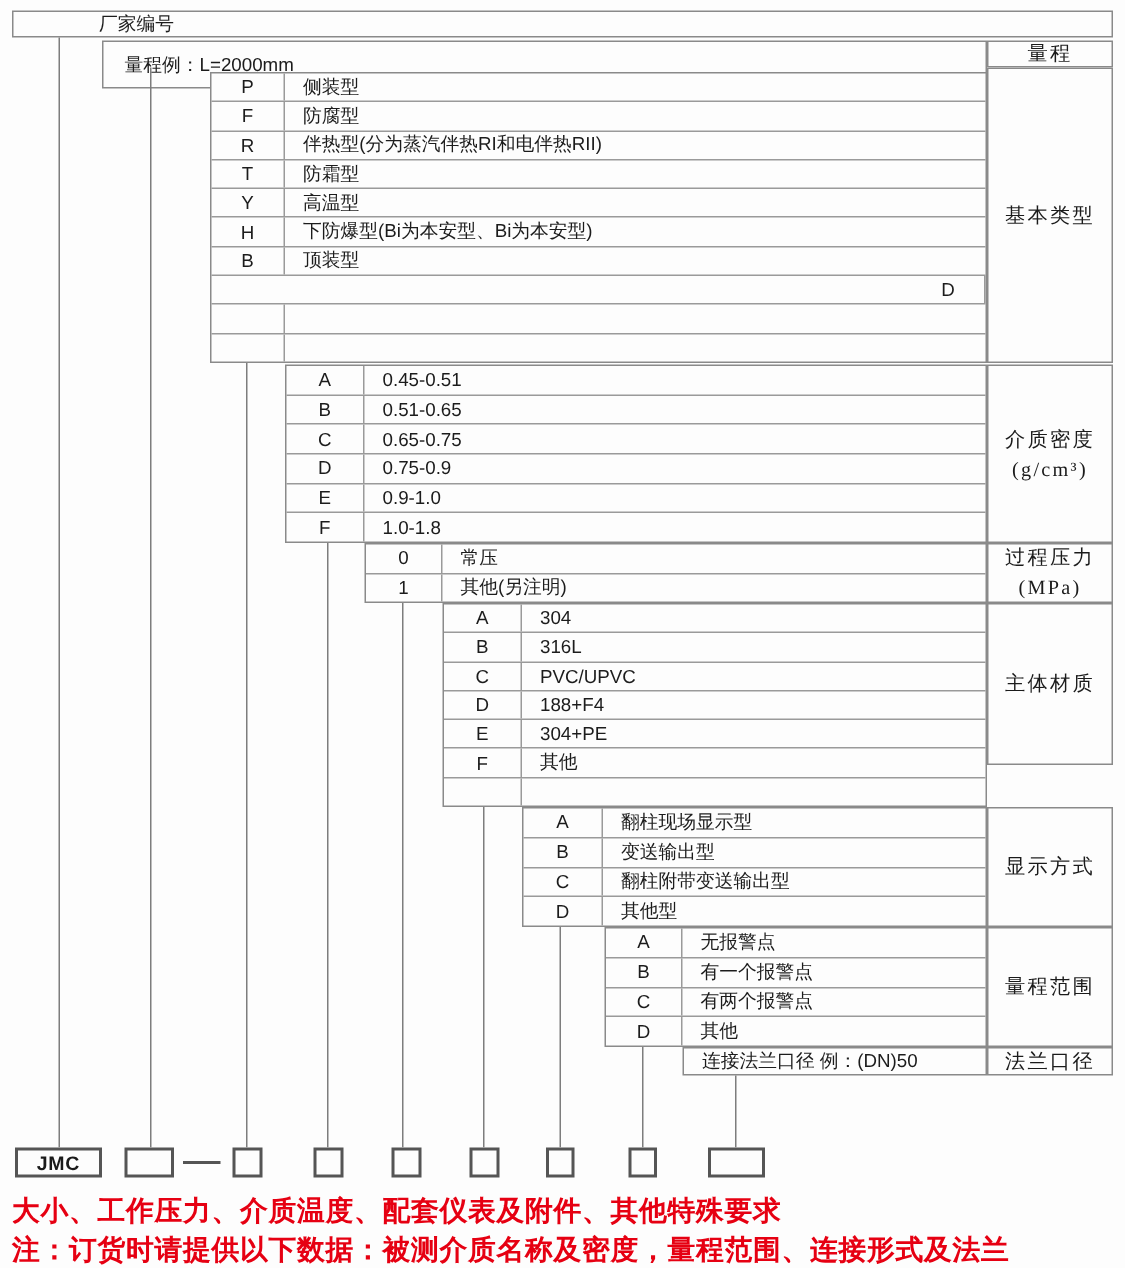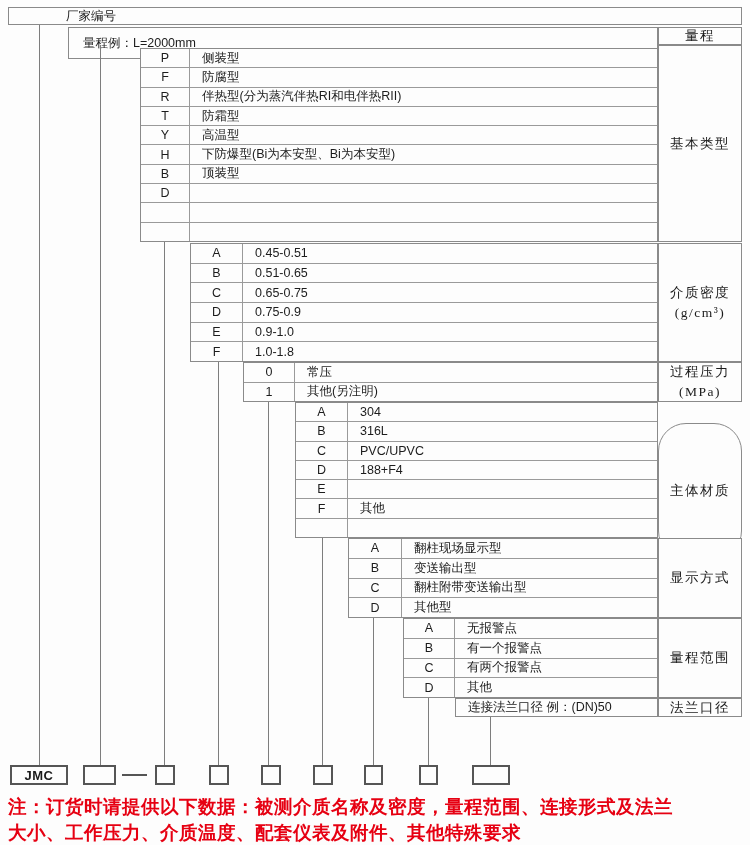--- a/index.html
+++ b/index.html
@@ -2,21 +2,21 @@
 <html><head>
 <meta charset="utf-8">
 <style>
   * { margin:0; padding:0; box-sizing:border-box; }
   html,body { width:750px; height:845px; background:#fcfcfc; overflow:hidden;
               font-family:"Liberation Sans", sans-serif; }
   #diagram { position:relative; width:750px; height:845px; background:#fdfdfd; }
 
   .section { position:absolute; display:flex; flex-direction:column;
              border:1px solid #8a8a8a; background:#fdfdfd; }
-  .sec-row { flex:1 1 0; display:flex; align-items:center; border-bottom:1px solid #9a9a9a; }
+  .sec-row { flex:1 1 0; display:flex; align-items:center; border-bottom:1px solid #9a9a9a;justify-content:flex-end; }
   .sec-row:last-child { border-bottom:none; }
   .code-cell { height:100%; display:flex; align-items:center; justify-content:center;
                border-right:1px solid #9a9a9a; font-size:12.5px; color:#1c1c1c; flex:0 0 auto; }
   .desc-cell { flex:1 1 auto; font-size:12.5px; color:#1c1c1c; padding-left:12px;
                white-space:nowrap; overflow:hidden; }
 
   .label-cell { position:absolute; border:1px solid #8a8a8a; display:flex; align-items:center;
                 justify-content:center; text-align:center; background:#fdfdfd;
                 font-family:"Liberation Serif", serif; font-size:13.5px; color:#1b1b1b;
                 letter-spacing:1.5px; white-space:pre-line; line-height:1.45; }
@@ -140,31 +140,32 @@
       <div class="sec-row">
         <div class="code-cell" style="width: 52px;">C</div>
         <div class="desc-cell">PVC/UPVC</div>
       </div>
       <div class="sec-row">
         <div class="code-cell" style="width: 52px;">D</div>
         <div class="desc-cell">188+F4</div>
       </div>
       <div class="sec-row">
         <div class="code-cell" style="width: 52px;">E</div>
+        <div class="desc-cell">304+PE</div>
       </div>
       <div class="sec-row">
         <div class="code-cell" style="width: 52px;">F</div>
         <div class="desc-cell">其他</div>
       </div>
       <div class="sec-row">
         <div class="code-cell" style="width: 52px;"></div>
         <div class="desc-cell"></div>
       </div>
     </div>
-    <div class="label-cell" style="left: 658px; top: 423px; width: 84px; height: 136px; border-radius: 28px;">主体材质</div>
+    <div class="label-cell" style="left: 658px; top: 402px; width: 84px; height: 108px;">主体材质</div>
     <div class="section" style="left: 348px; top: 538px; width: 310px; height: 80px;">
       <div class="sec-row">
         <div class="code-cell" style="width: 53px;">A</div>
         <div class="desc-cell">翻柱现场显示型</div>
       </div>
       <div class="sec-row">
         <div class="code-cell" style="width: 53px;">B</div>
         <div class="desc-cell">变送输出型</div>
       </div>
       <div class="sec-row">
@@ -215,16 +216,16 @@
     <div class="model-box" style="left: 83px; top: 765px; width: 33px; height: 20px;"></div>
     <div class="model-box" style="left: 155px; top: 765px; width: 20px; height: 20px;"></div>
     <div class="model-box" style="left: 209px; top: 765px; width: 20px; height: 20px;"></div>
     <div class="model-box" style="left: 261px; top: 765px; width: 20px; height: 20px;"></div>
     <div class="model-box" style="left: 313px; top: 765px; width: 20px; height: 20px;"></div>
     <div class="model-box" style="left: 364px; top: 765px; width: 19px; height: 20px;"></div>
     <div class="model-box" style="left: 419px; top: 765px; width: 19px; height: 20px;"></div>
     <div class="model-box" style="left: 472px; top: 765px; width: 38px; height: 20px;"></div>
     <div class="dash" style="left: 122px; top: 774px; width: 25px;"></div>
     <div class="note" style="color: rgb(230, 0, 18);">
+      <div>大小、工作压力、介质温度、配套仪表及附件、其他特殊要求</div>
       <div>注：订货时请提供以下数据：被测介质名称及密度，量程范围、连接形式及法兰</div>
-      <div>大小、工作压力、介质温度、配套仪表及附件、其他特殊要求</div>
     </div>
   </div>
 
 </body></html>

